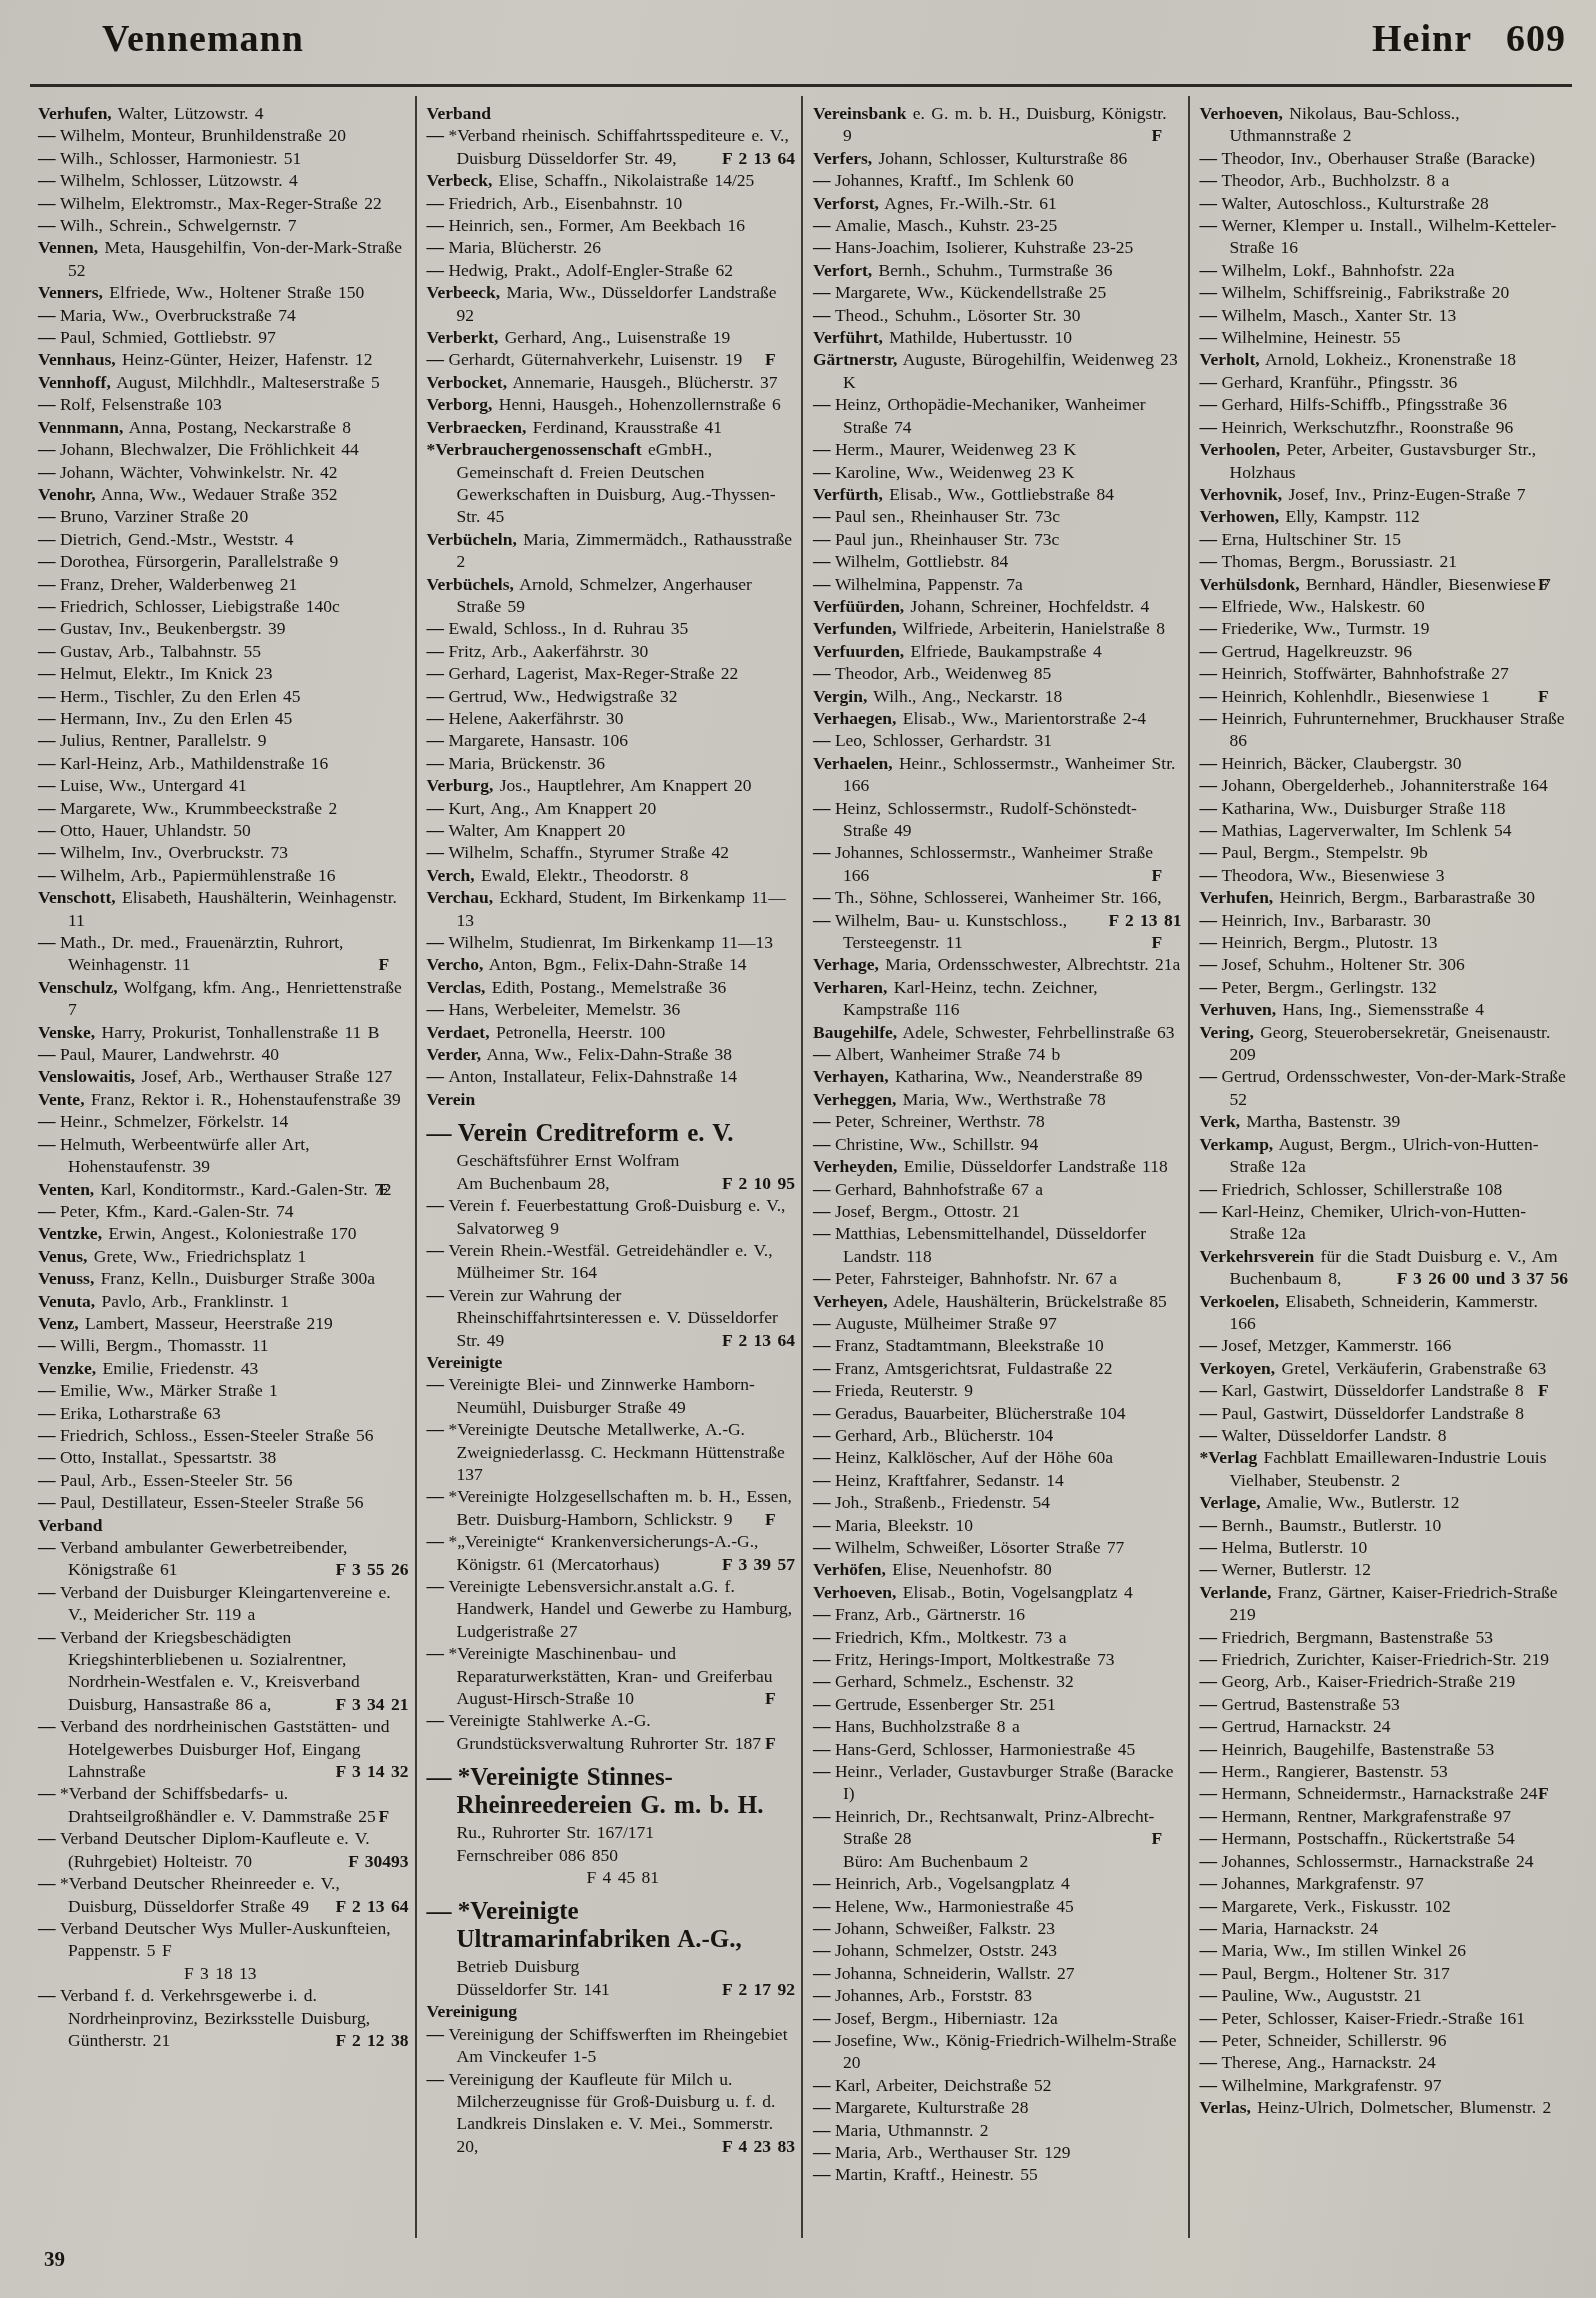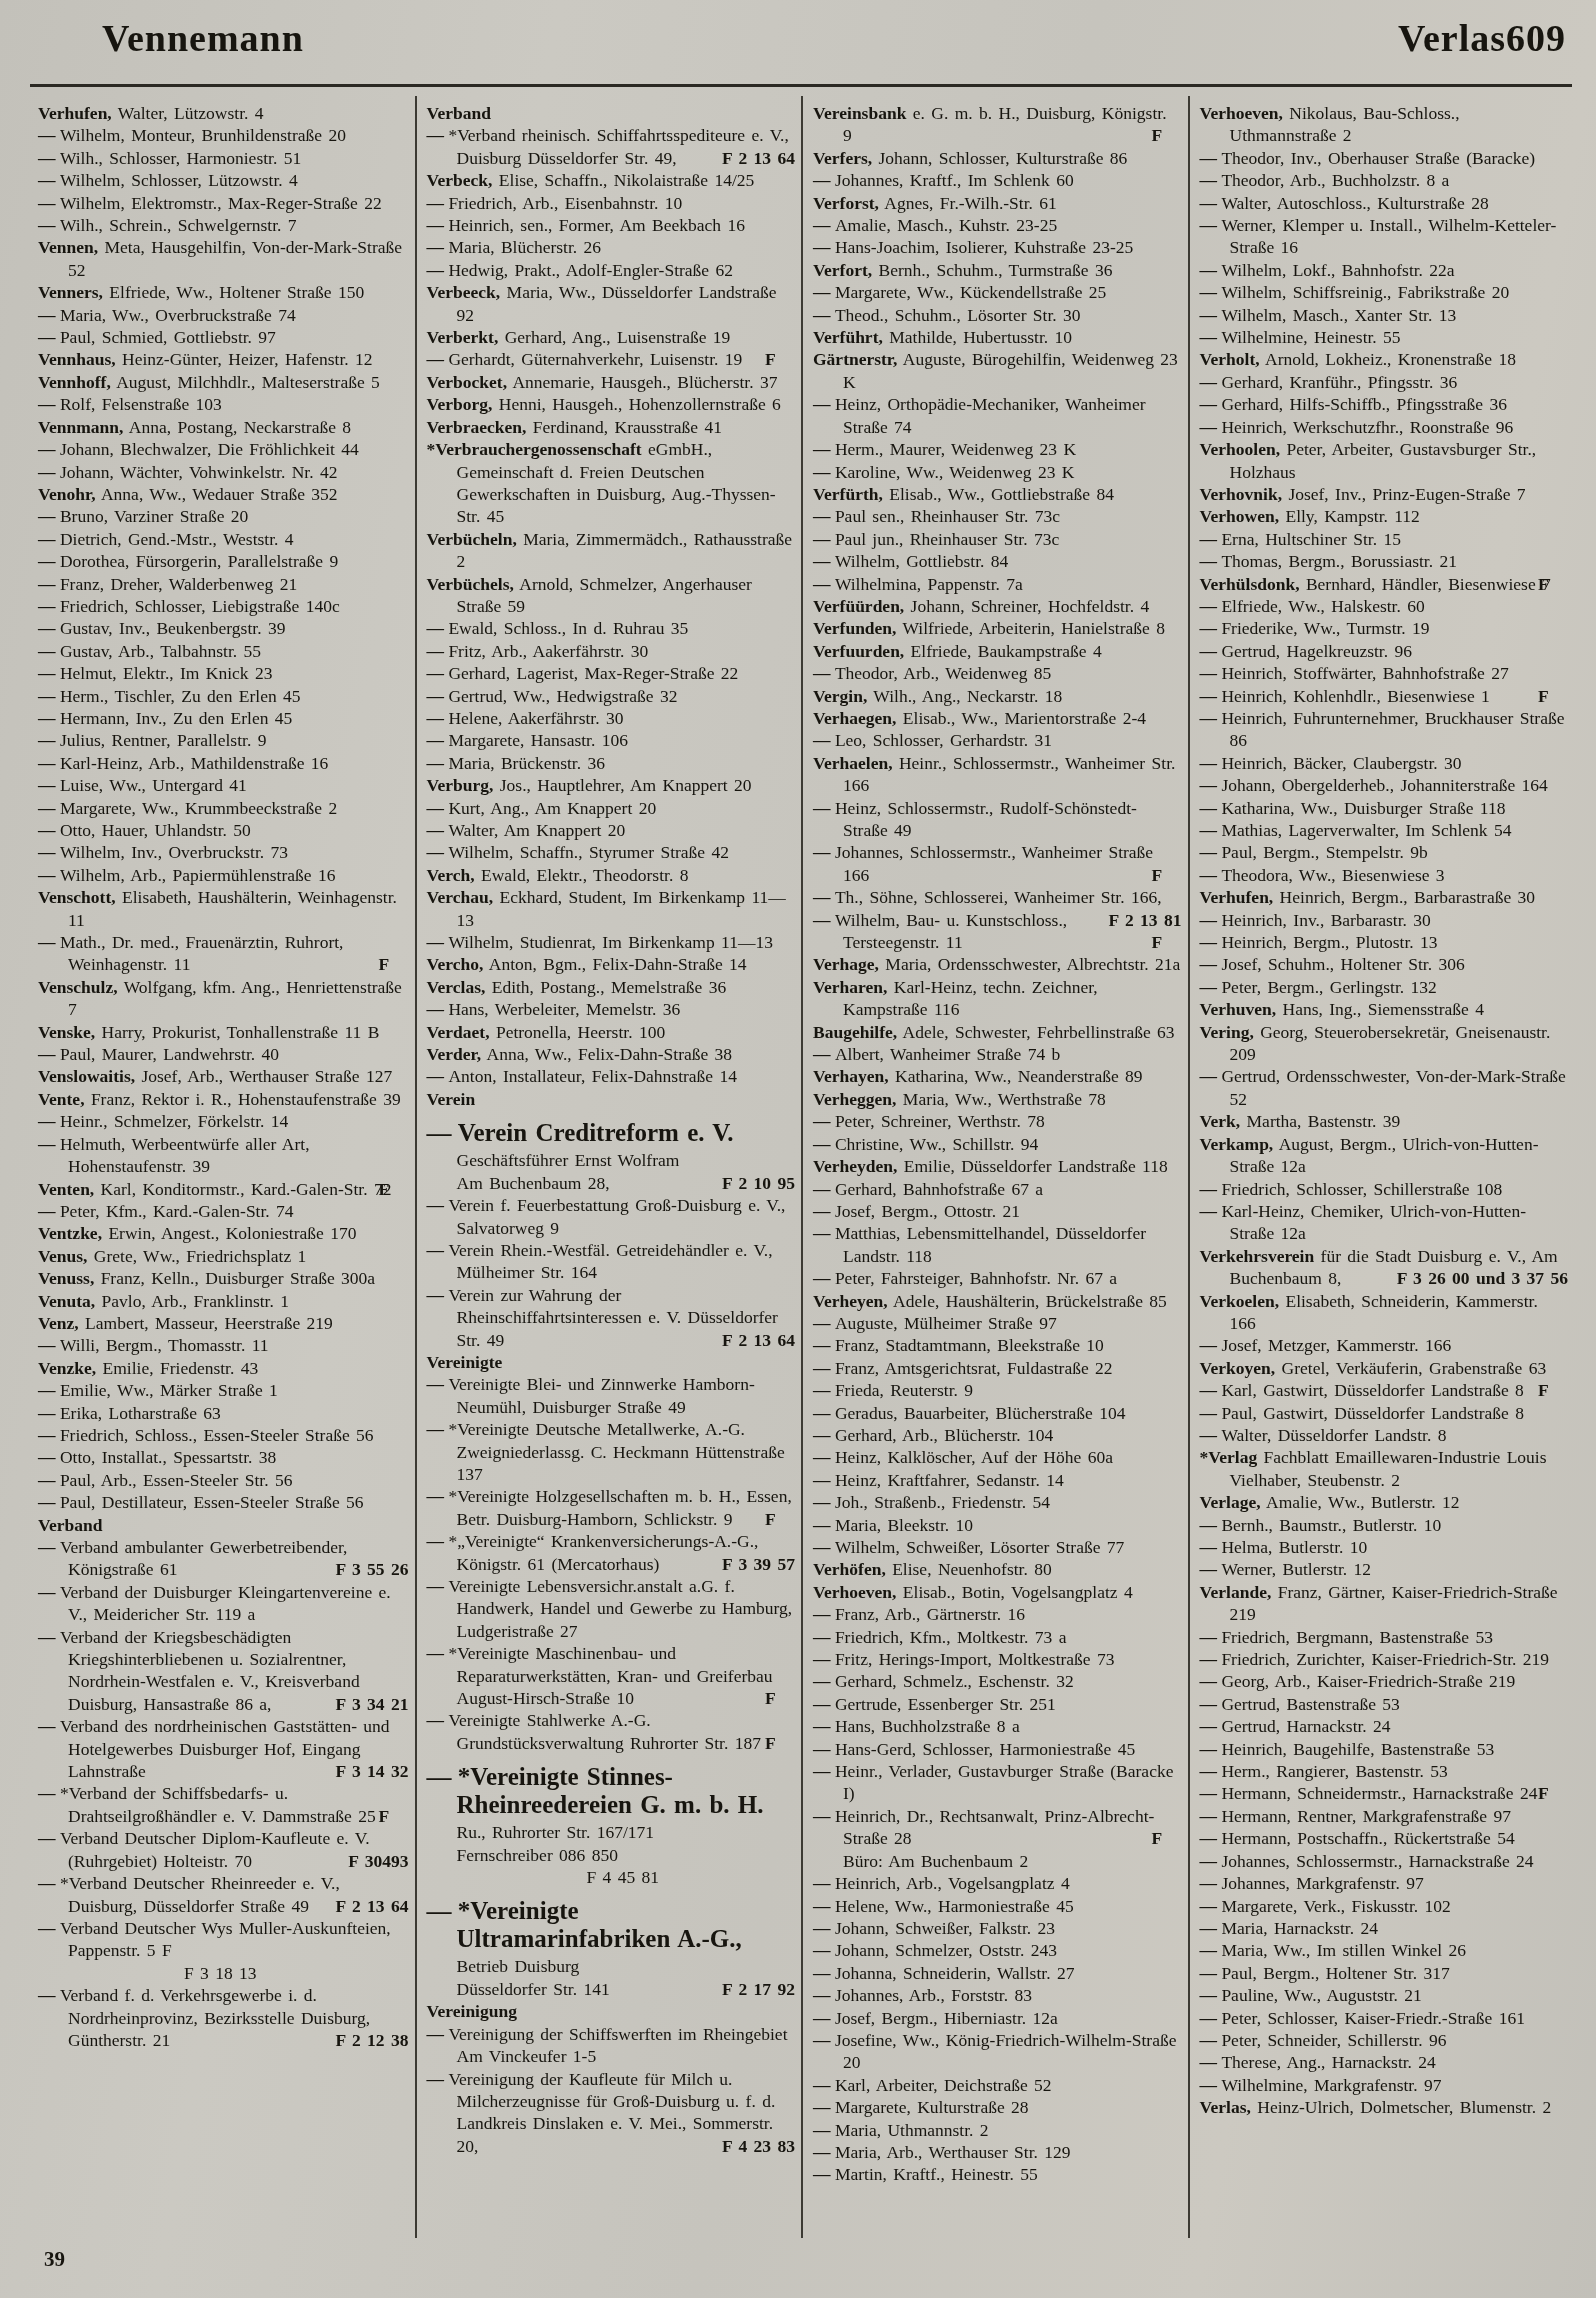--- a/index.html
+++ b/index.html
@@ -6,21 +6,21 @@
   body{
     width:1596px;height:2298px;position:relative;overflow:hidden;
     background:#c8c6bf;
     background-image:linear-gradient(100deg,#c3c1ba 0%,#cbc9c2 28%,#c6c4bd 55%,#ccc9c1 80%,#c2c0b9 100%);
     font-family:"Liberation Serif","DejaVu Serif",serif;
     color:#17150f;
   }
   .hdr{position:absolute;top:14px;left:30px;right:26px;height:66px;}
   .hdr .lt{position:absolute;left:72px;top:2px;font-size:38px;font-weight:bold;letter-spacing:1px;}
   .hdr .rt{position:absolute;right:4px;top:2px;font-size:38px;font-weight:bold;letter-spacing:1px;}
-  .hdr .rt .num{}
+  .hdr .rt .num{margin-left:34px;}
   .rule{position:absolute;top:84px;left:30px;right:24px;height:0;border-top:3px solid #2b2923;}
   .cols{
     position:absolute;top:96px;left:28px;right:22px;height:2142px;
     display:grid;grid-template-columns:1fr 1fr 1fr 1fr;
   }
   .col{overflow:hidden;padding:6px 6px 0 10px;}
   .col + .col{border-left:2px solid #3c3a33;}
   .e{
     margin:0;font-size:17.5px;line-height:22.4px;
     padding-left:30px;text-indent:-30px;
@@ -33,21 +33,21 @@
   .e .ph{float:right;font-weight:bold;white-space:nowrap;}
   .e.fline{text-align:center;padding-right:6px;}
   .e.big{font-size:25px;line-height:28px;font-weight:bold;margin:9px 0 2px 0;}
   .pgnum{position:absolute;left:44px;bottom:26px;font-size:21px;font-weight:bold;margin-top:20px;}
 </style>
 </head>
 <body>
 
 <div class="hdr">
   <span class="lt">Vennemann</span>
-  <span class="rt"><span>Verlas</span><span class="num">609</span></span>
+  <span class="rt"><span>Heinr</span><span class="num">609</span></span>
 </div>
 <div class="rule"></div>
 
 <div class="cols" id="columns">
     <div class="col">
       <p class="e"><span class="sn">Verhufen,</span> Walter, Lützowstr. 4</p>
       <p class="e"><span class="dashc">— </span>Wilhelm, Monteur, Brunhildenstraße 20</p>
       <p class="e"><span class="dashc">— </span>Wilh., Schlosser, Harmoniestr. 51</p>
       <p class="e"><span class="dashc">— </span>Wilhelm, Schlosser, Lützowstr. 4</p>
       <p class="e"><span class="dashc">— </span>Wilhelm, Elektromstr., Max-Reger-Straße 22</p>

